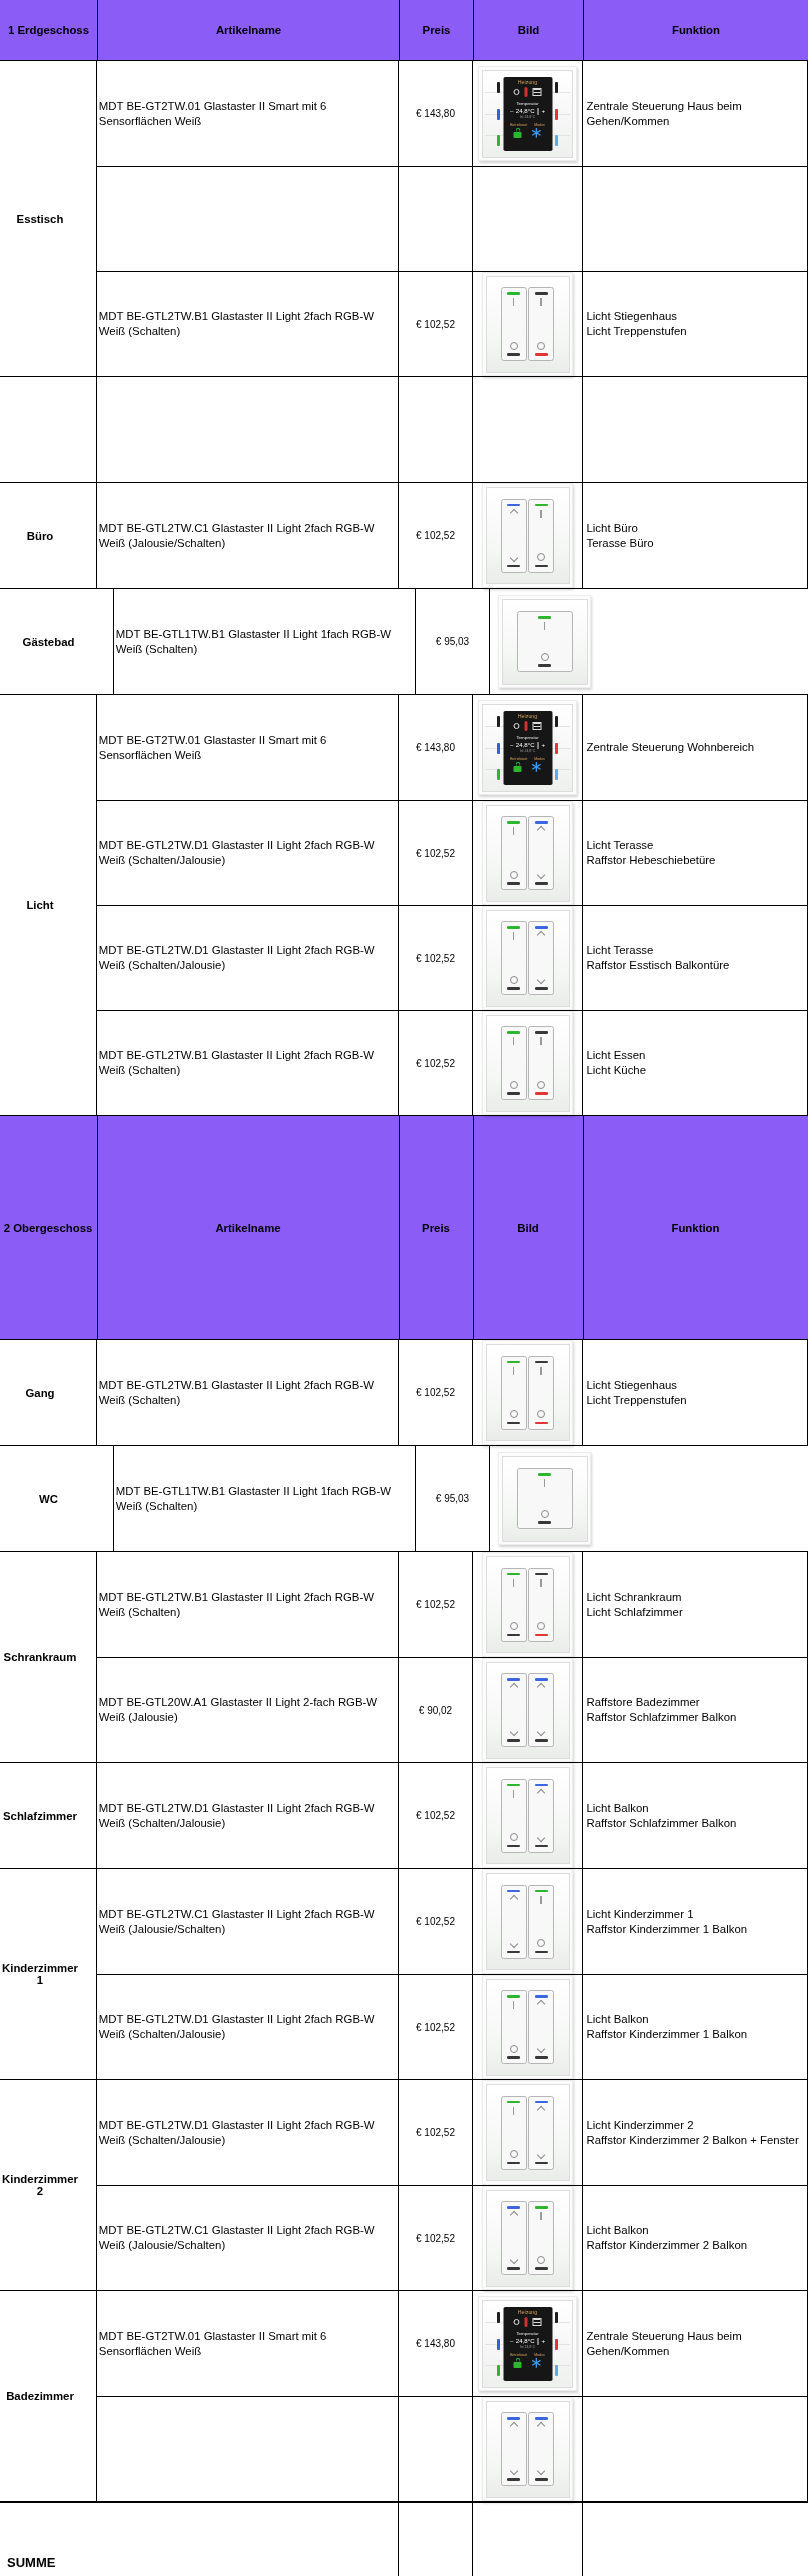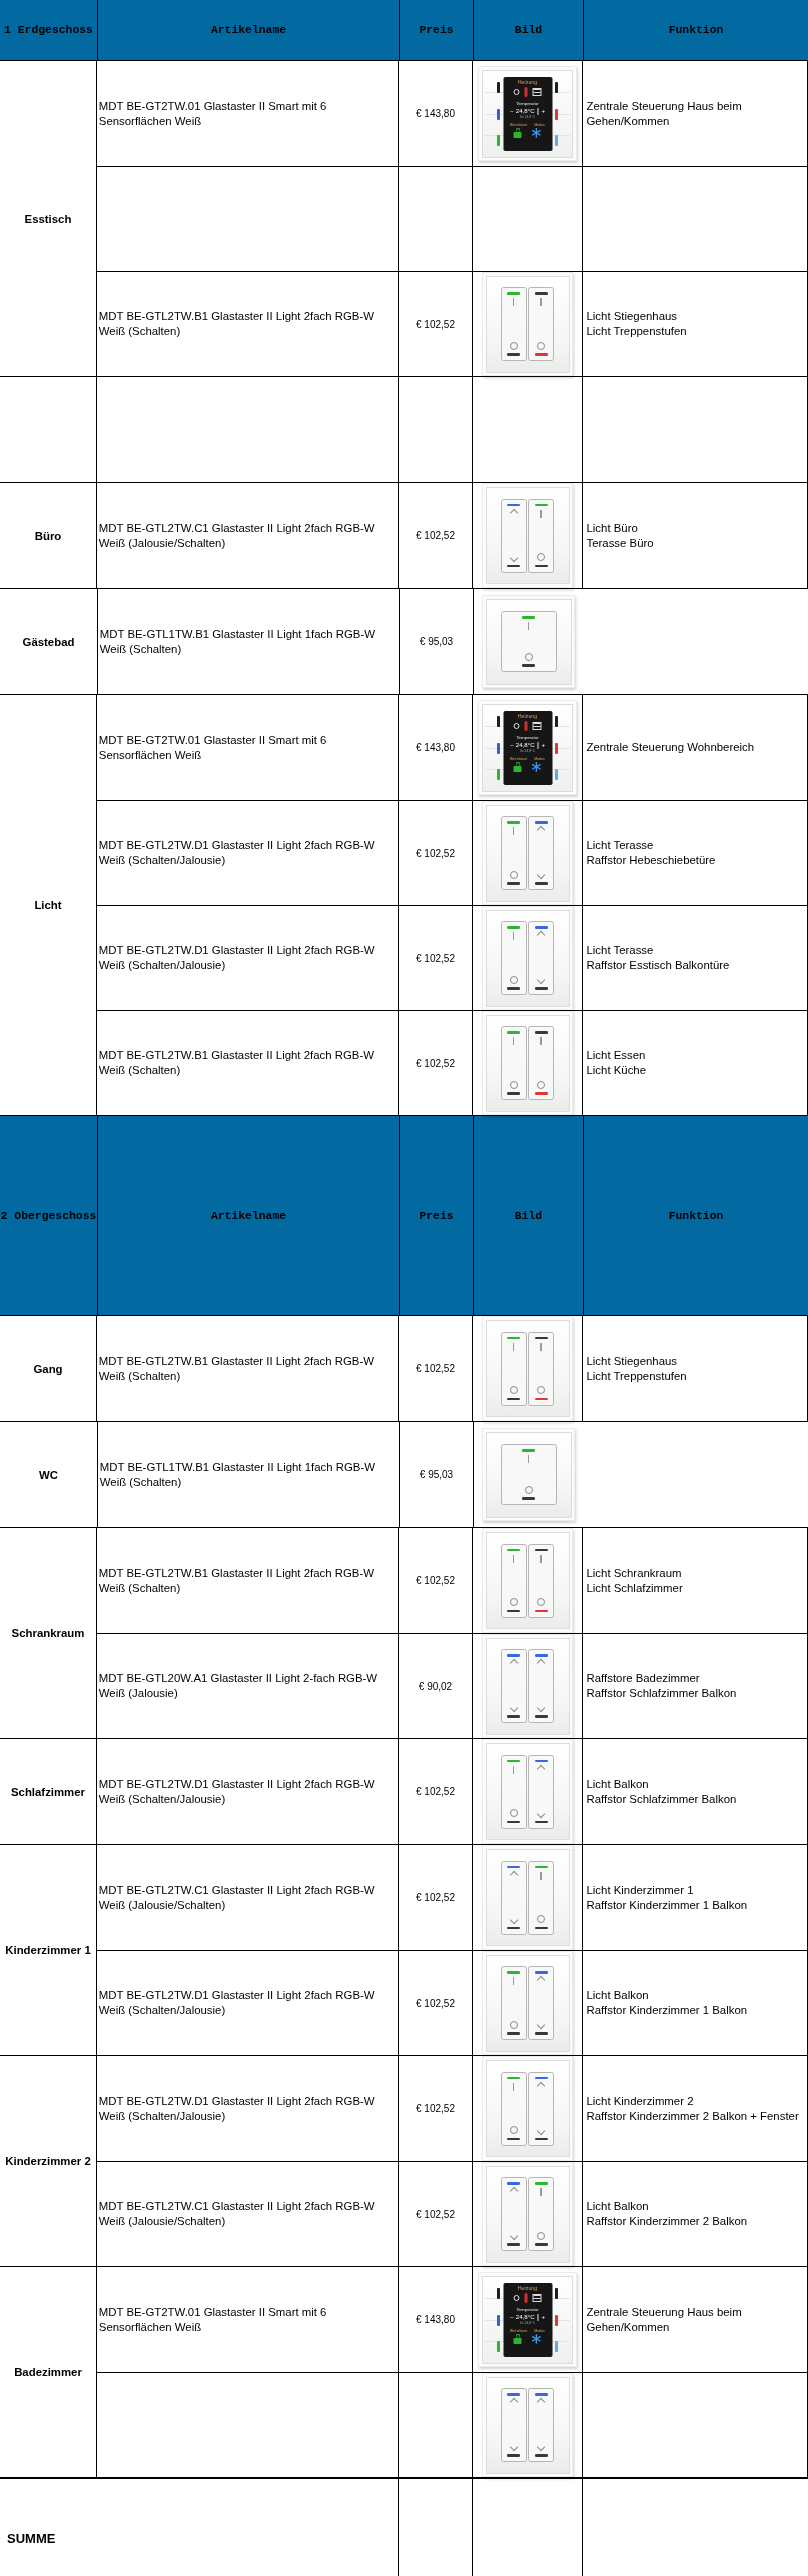--- a/index.html
+++ b/index.html
@@ -2,38 +2,38 @@
 <html style="font-size:14px"><head>
 <meta charset="utf-8">
 <style>
   html,body{margin:0;padding:0;background:#ffffff;}
   body{font-family:"Liberation Sans","DejaVu Sans",sans-serif;color:#000;}
   *{box-sizing:border-box;}
   .tbl{width:808px;background:#fff;}
   .tbl > * + *{border-top:1.8px solid #000;}
 
   
-  .hrow{display:flex;background:#0369a1;font-family:Liberation Mono, monospace;}
+  .hrow{display:flex;background:#8b5cf6;}
   .hrow-eg{height:60px;}
-  .hrow-og{height:200px;}
+  .hrow-og{height:224px;justify-content:center;}
   .hrow .c{display:flex;align-items:center;justify-content:center;font-weight:bold;font-size:11.4px;}
 
   
   .c{flex:0 0 auto;}
   .col-room{width:97px;}
   .col-art {width:302px;border-left:1.8px solid #000;}
   .col-preis{width:74px;border-left:1.8px solid #000;}
   .col-bild{width:110px;border-left:1.8px solid #000;}
   .col-funk{width:226px;border-left:1.8px solid #000;border-right:1.8px solid #000;}
 
   
   .group{display:flex;}
   .roomcell{width:97px;display:flex;align-items:center;justify-content:center;
             font-weight:bold;font-size:11.4px;text-align:center;}
-  .rowstack{flex:1 1 auto;display:flex;flex-direction:column;}
+  .rowstack{flex:1 1 auto;display:flex;flex-direction:column;margin-left:16px;}
   .row{display:flex;height:105px;}
   .row + .row{border-top:1.8px solid #000;}
   .row .col-art{display:flex;align-items:center;padding:1.8px 3.5px 1.8px 1.8px;}
   .row .col-art span{font-size:11.4px;line-height:15px;}
   .row .col-preis{display:flex;align-items:center;justify-content:center;font-size:10px;}
   .row .col-bild{display:flex;align-items:center;justify-content:center;}
   .row .col-funk{display:flex;align-items:center;padding:1.8px 3.5px;}
   .funk-text{font-size:11.4px;line-height:15px;white-space:pre-line;}
 
   

